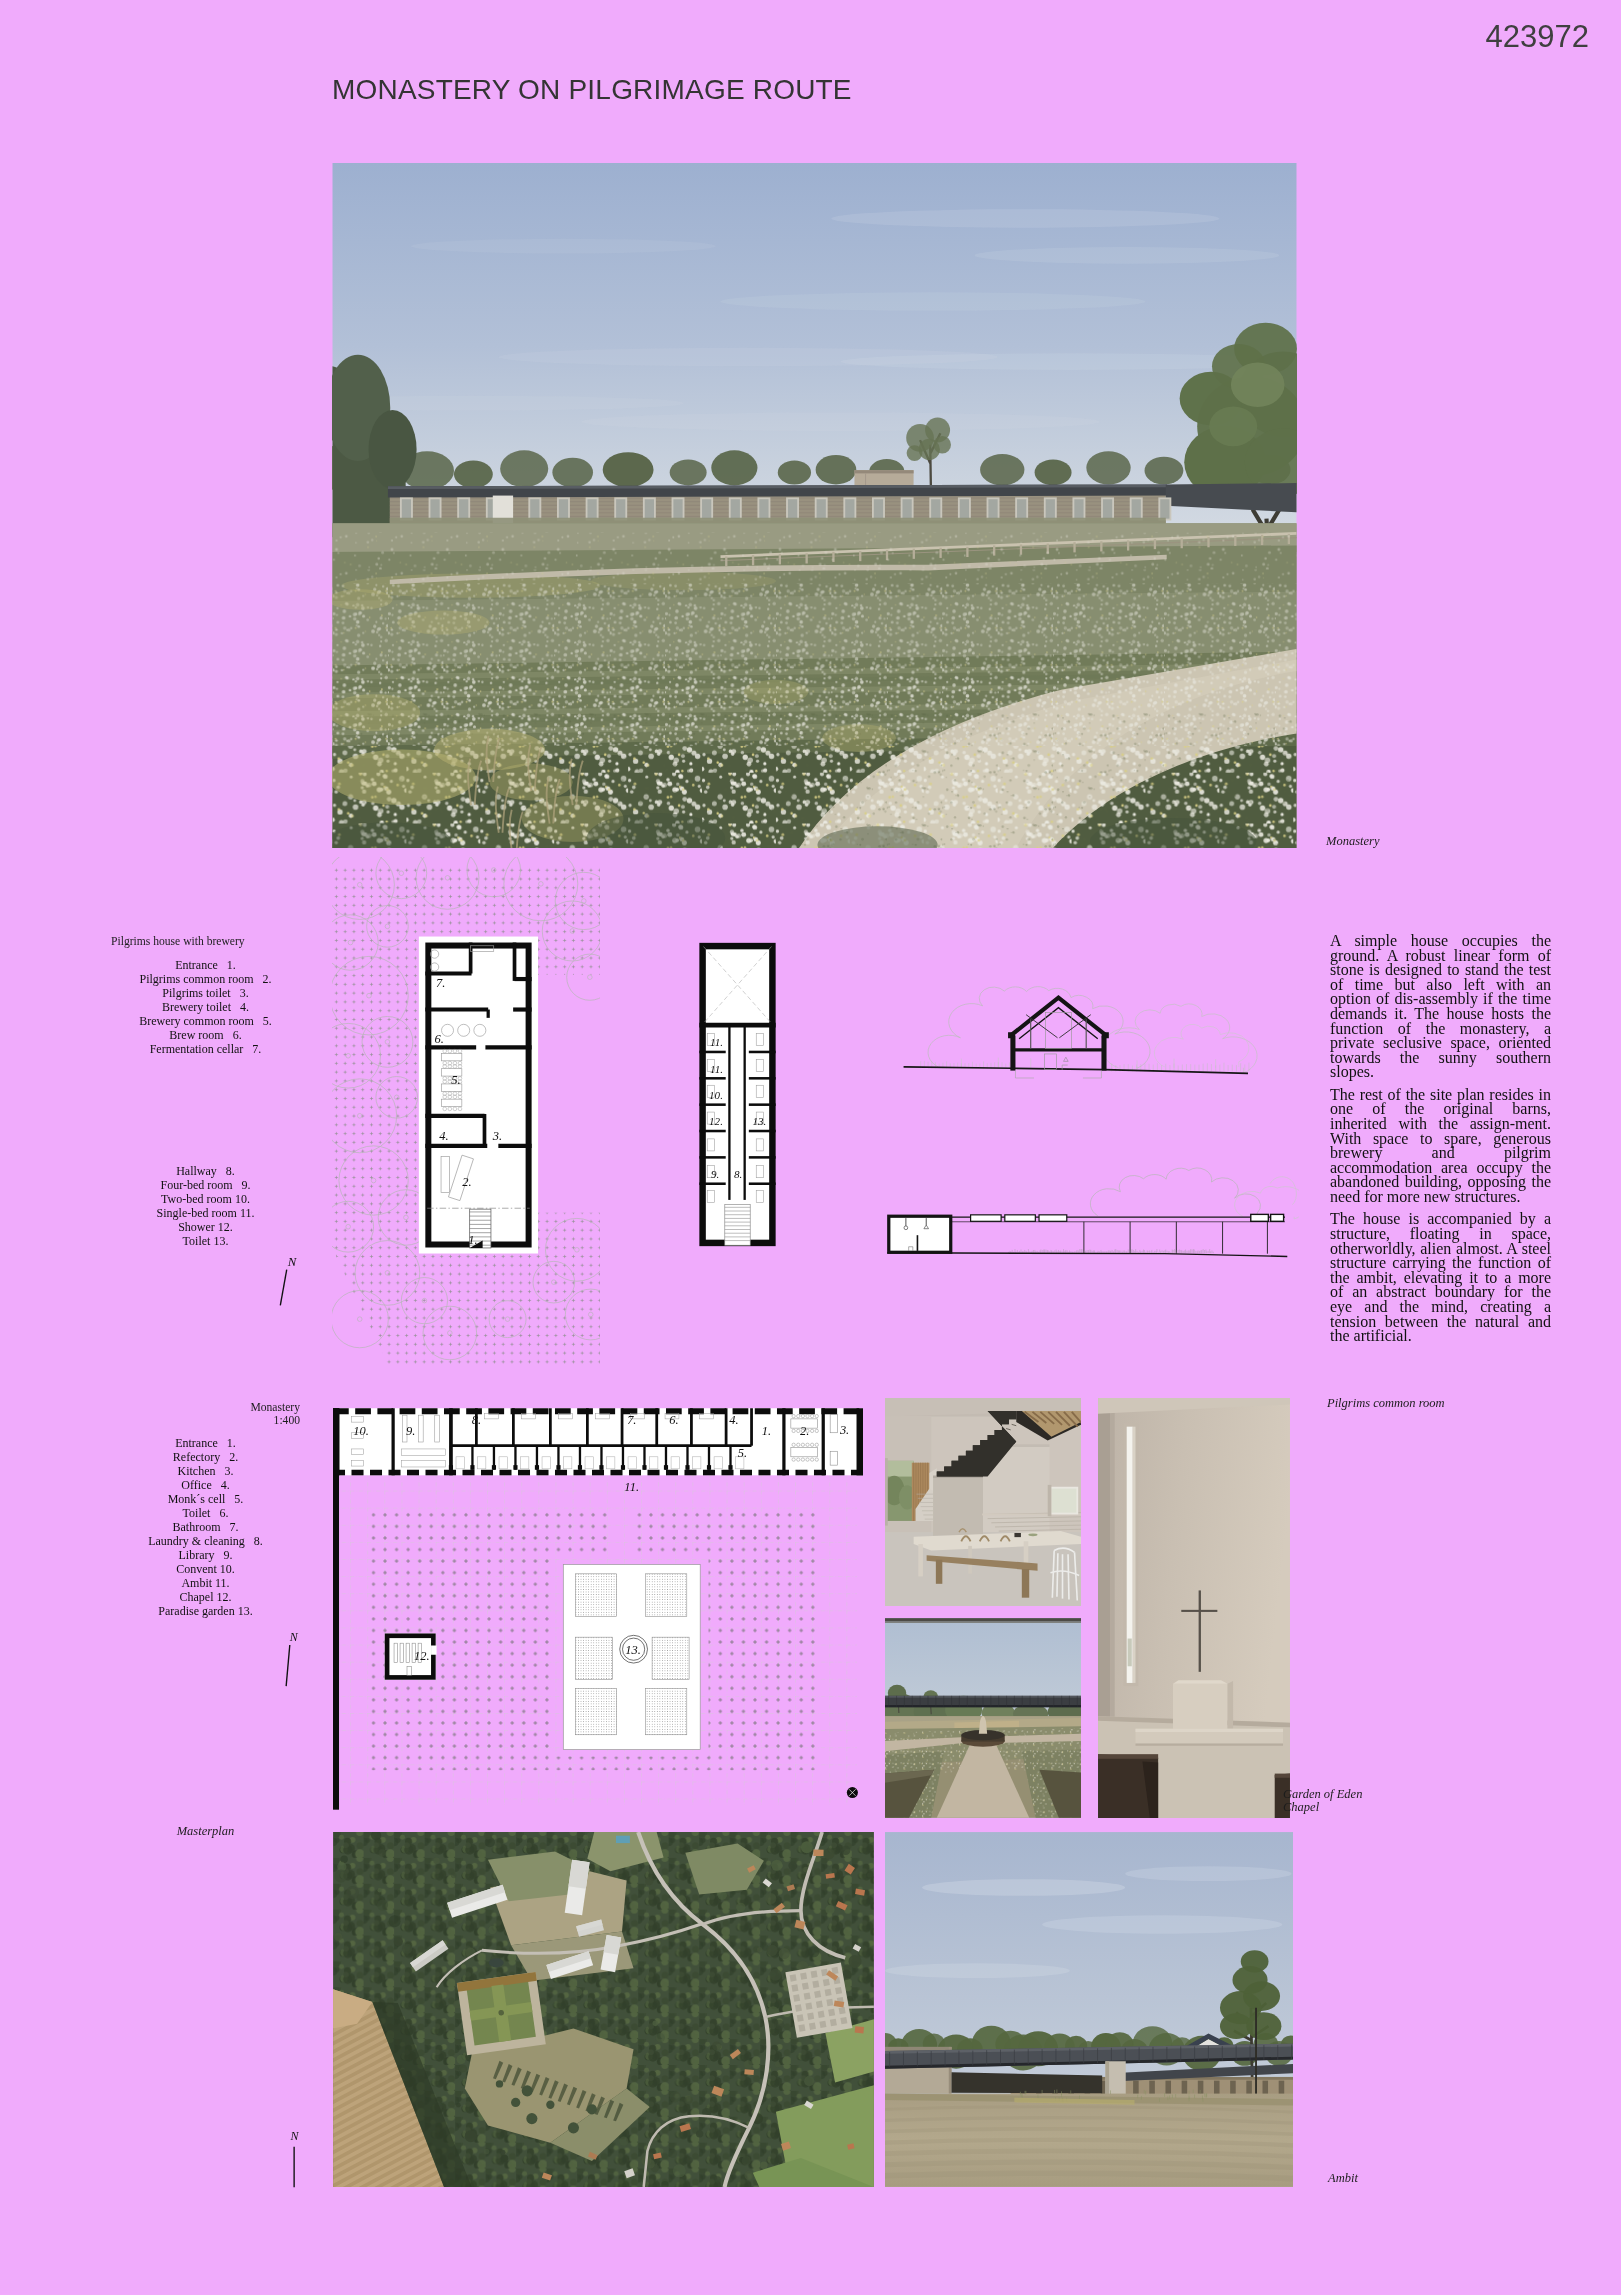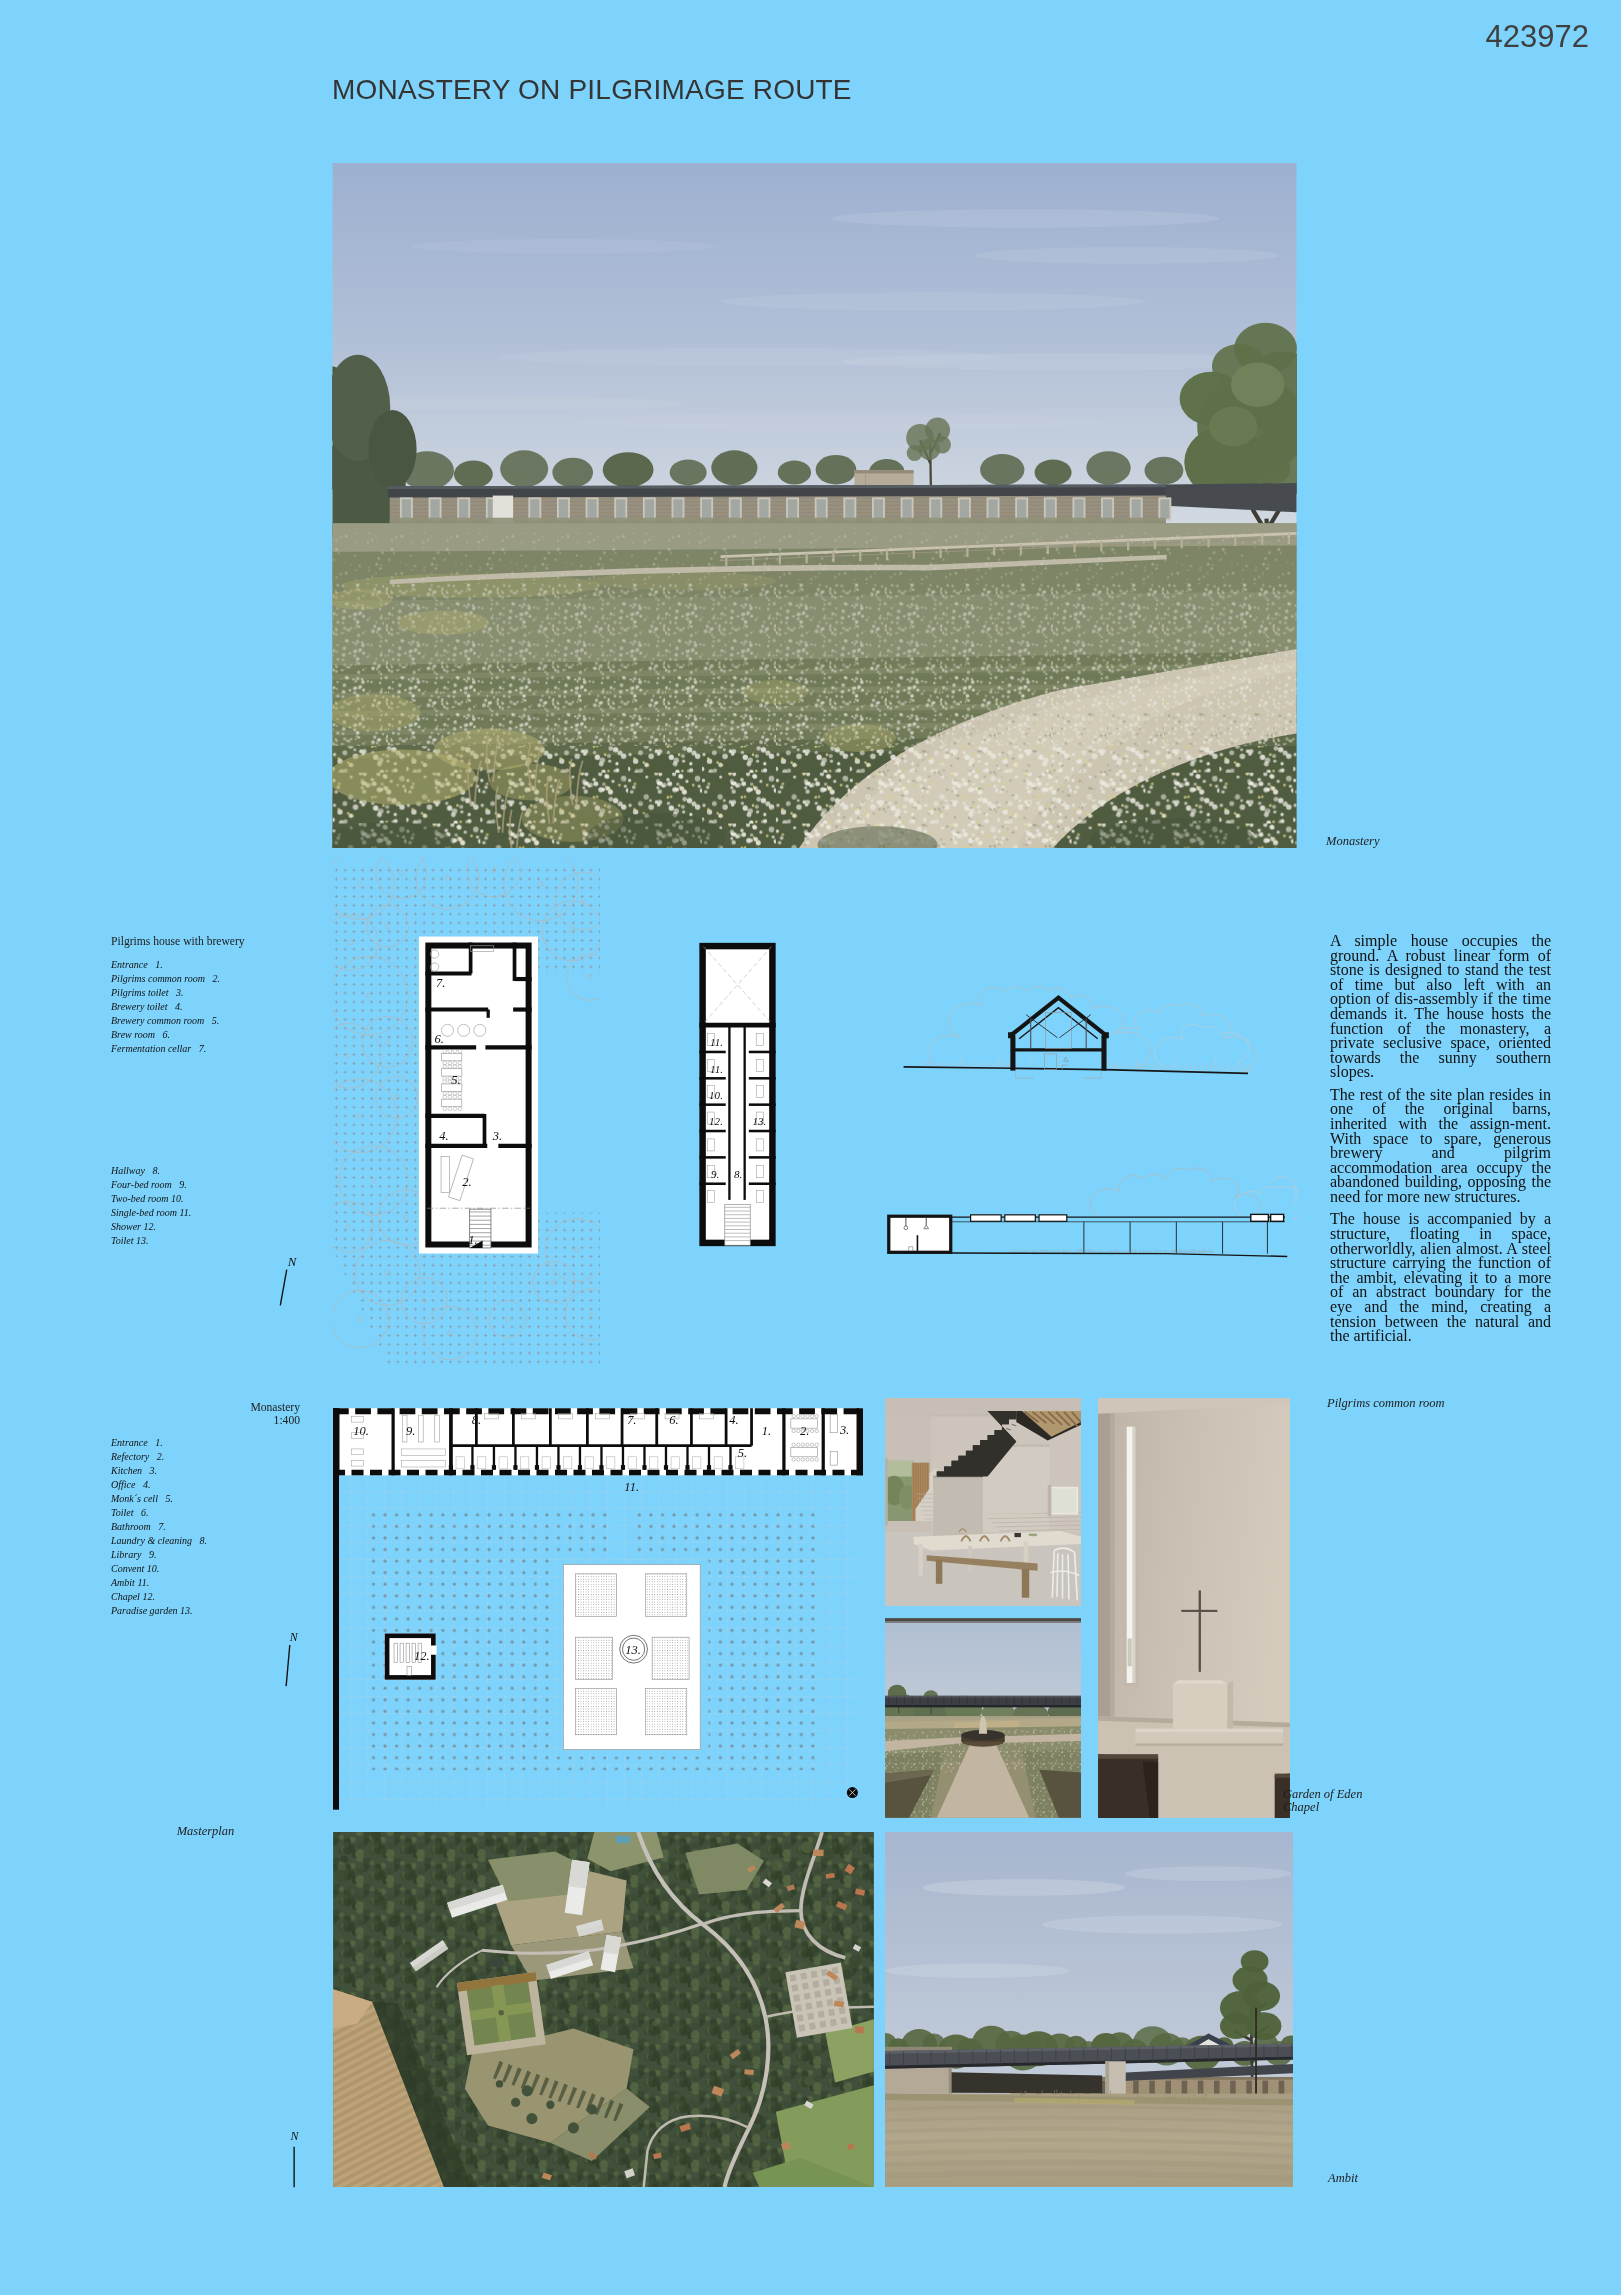--- a/index.html
+++ b/index.html
@@ -1,22 +1,22 @@
 <!DOCTYPE html>
 <html style="font-size:7.4px"><head>
 <meta charset="utf-8">
 <style>
   html,body{margin:0;padding:0;background:#ffffff;}
-  #page{position:relative;width:1621px;height:2295px;background:#7dd3fc;overflow:hidden;
+  #page{position:relative;width:1621px;height:2295px;background:#f0abfc;overflow:hidden;
         font-family:"Liberation Serif", serif;}
   .abs{position:absolute;}
   .sans{font-family:"Liberation Sans", sans-serif;}
   .lab{font-family:"Liberation Serif", serif;font-style:italic;font-size:12.5px;color:#1c1c1c;line-height:13.4px;}
-  .rlist{font-family:"Liberation Serif", serif;font-style:italic;font-size:10px;color:#111;
-         text-align:left;line-height:14px;}
+  .rlist{font-family:"Liberation Serif", serif;font-size:12px;color:#111;
+         text-align:center;line-height:14px;}
 </style>
 </head>
 <body>
 <div id="page">
 
   <div class="abs sans" style="left:1358px;top:19.4px;width:231px;text-align:right;font-size:31px;color:#3f3f3f;">423972</div>
   <div class="abs sans" style="left:332px;top:74px;width:965px;text-align:left;font-size:28px;color:#343434;letter-spacing:0.2px;">MONASTERY ON PILGRIMAGE ROUTE</div>
 
   <div class="abs" id="mainphoto" style="left:332px;top:163px;width:965px;height:685px;"><svg width="965" height="685" viewBox="0 0 2087 1483">
         <defs>

